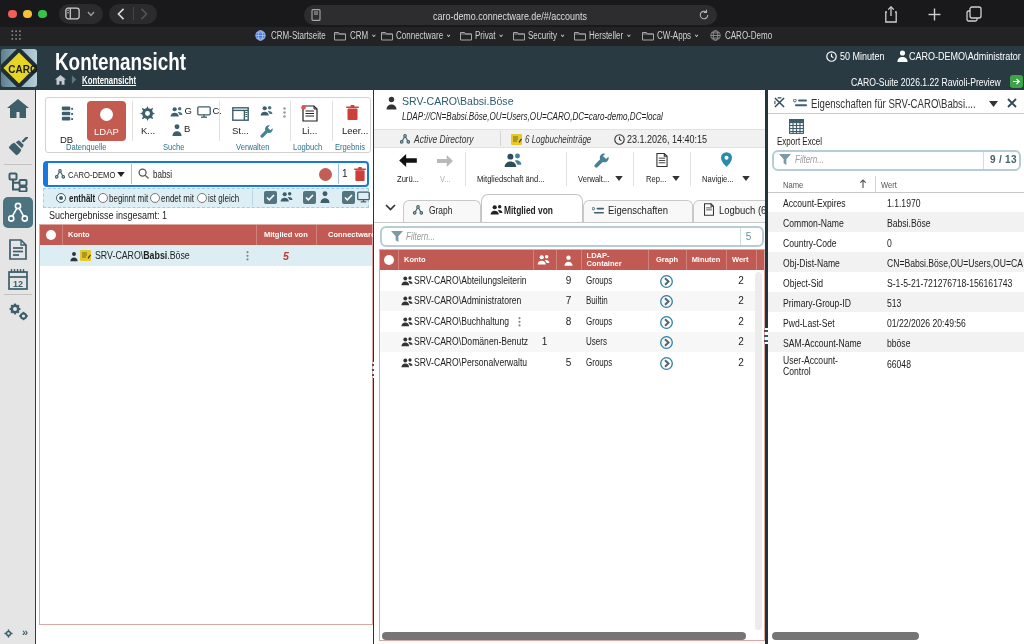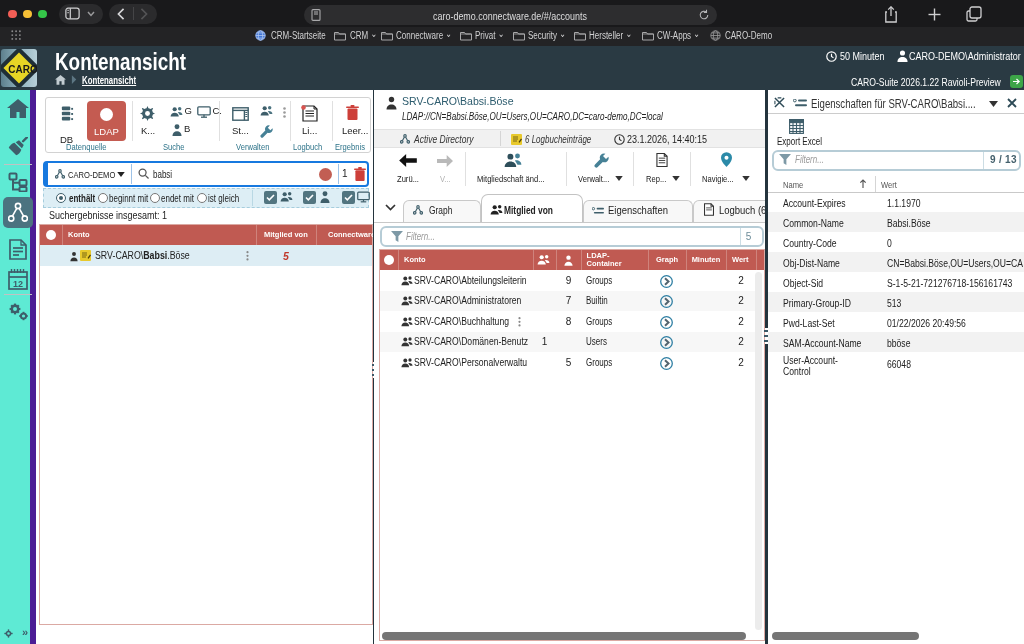--- a/index.html
+++ b/index.html
@@ -9,21 +9,21 @@
 svg { display:block; }
 .cx { transform:scaleX(0.8); transform-origin:0 0; white-space:nowrap; }
 .cx9 { transform:scaleX(0.9); transform-origin:0 0; white-space:nowrap; }
 .cx85 { transform:scaleX(0.86); transform-origin:0 0; white-space:nowrap; }
 #chrome { position:absolute; left:0; top:0; width:1024px; height:46px; background:#19191b; }
 #favstrip { position:absolute; left:0; top:27px; width:1024px; height:19px; background:#232325; }
 .tl { position:absolute; top:8px; width:12px; height:12px; border-radius:50%; }
 #urlbar { position:absolute; left:304px; top:5px; width:413px; height:20px; background:#2d2d2f; border-radius:10px; }
 .fav { position:absolute; top:30px; height:12px; font-size:10px; color:#d2d2d3; line-height:12px; transform:scaleX(0.8); transform-origin:0 0; white-space:nowrap; }
 #appheader { position:absolute; left:0; top:46px; width:1024px; height:44px; background:#2a3a43; }
-#sidebar { position:absolute; left:0; top:90px; width:36px; height:554px; background:#5eead4; border-right:6px solid #4c1d95; }
+#sidebar { position:absolute; left:0; top:90px; width:36px; height:554px; background:#e5e5e5; border-right:1px solid #4c1d95; }
 #leftpanel { position:absolute; left:36px; top:90px; width:337px; height:554px; background:#fff; overflow:hidden; }
 #sepA { position:absolute; left:373px; top:90px; width:3px; height:554px; background:#24343d; }
 #midpanel { position:absolute; left:374px; top:90px; width:391px; height:554px; background:#fff; overflow:hidden; }
 #sepB { position:absolute; left:765px; top:90px; width:3px; height:554px; background:#24343d; }
 #rightpanel { position:absolute; left:768px; top:90px; width:256px; height:554px; background:#fff; overflow:hidden; }
 .redhead { background:#c05a52; }
 .filterbox { border:2px solid #b6ccd6; border-radius:6px; background:#fff; }
 .hbold { font-size:7.5px; font-weight:bold; color:#fff; }
 .cap { font-size:9.5px; color:#222; }
 .glabel { font-size:9.5px; color:#2d7389; }

